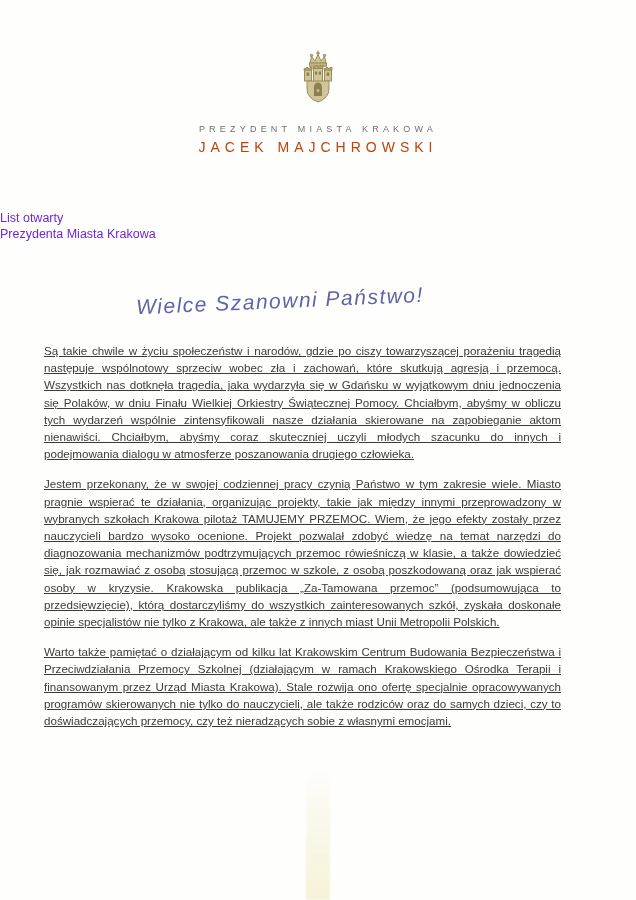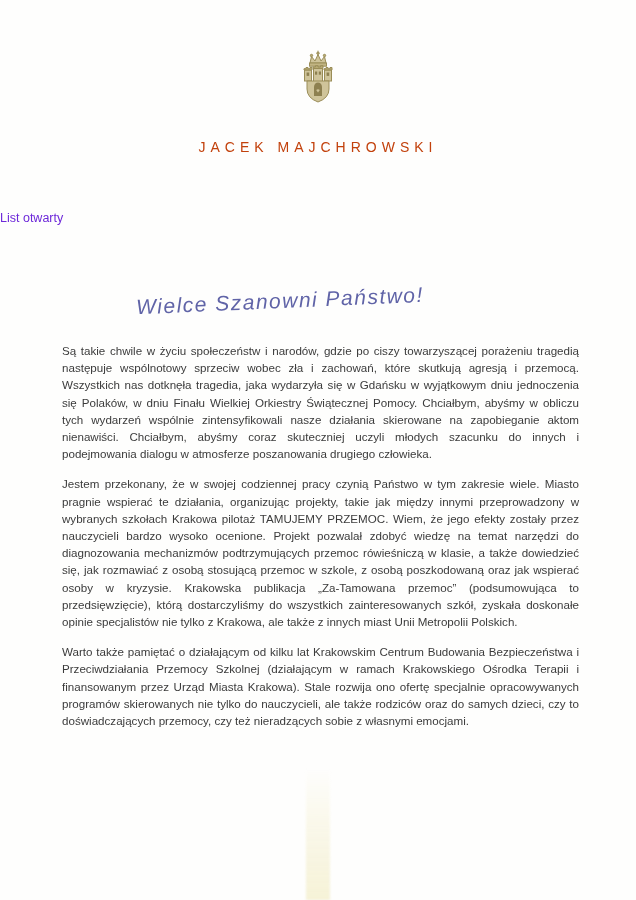--- a/index.html
+++ b/index.html
@@ -70,26 +70,27 @@
     letter-spacing: 1.5px;
     color: #4b4f9c;
     opacity: 0.88;
     white-space: nowrap;
   }
 
   
   .letter-body {
     position: absolute;
     top: 342px;
-    left: 62px;
+    left: 44px;
     width: 517px;
     color: #3b3b3b;
     font-size: 11.6px;
     line-height: 17.2px;
     text-align: justify;
+    text-decoration: underline;
   }
   .letter-body p { margin-bottom: 7px; }
   .letter-body p + p { margin-top: 13px; }
 
   
   .fold-mark {
     position: absolute;
     left: 306px;
     top: 768px;
     width: 24px;
@@ -132,24 +133,26 @@
         <rect x="20.8" y="21.5" width="2.2" height="3.2" fill="#8d8050" stroke="none"></rect>
 
         <path d="M9 31 h22 v8 q0 9 -11 13 q-11 -4 -11 -13 Z" fill="#cfc49a"></path>
         <path d="M16 46 v-9 a4 4.5 0 0 1 8 0 v9 Z" fill="#8d8050" stroke="none"></path>
 
         <path d="M18.2 40 q1.8 -1.6 3.6 0 l-1.8 2.6 Z" fill="#cfc49a" stroke="none"></path>
       </g>
     </svg>
   </div>
 
+  <div class="office-line">PREZYDENT MIASTA KRAKOWA</div>
   <div class="name-line">JACEK MAJCHROWSKI</div>
 
   <div class="title-block">
     <div>List otwarty</div>
+    <div>Prezydenta Miasta Krakowa</div>
   </div>
 
   <div class="salutation">Wielce Szanowni Państwo!</div>
 
   <div class="letter-body">
     <p>Są takie chwile w życiu społeczeństw i narodów, gdzie po ciszy towarzyszącej porażeniu tragedią następuje wspólnotowy sprzeciw wobec zła i zachowań, które skutkują agresją i przemocą. Wszystkich nas dotknęła tragedia, jaka wydarzyła się w Gdańsku w wyjątkowym dniu jednoczenia się Polaków, w dniu Finału Wielkiej Orkiestry Świątecznej Pomocy. Chciałbym, abyśmy w obliczu tych wydarzeń wspólnie zintensyfikowali nasze działania skierowane na zapobieganie aktom nienawiści. Chciałbym, abyśmy coraz skuteczniej uczyli młodych szacunku do innych i podejmowania dialogu w atmosferze poszanowania drugiego człowieka.</p>
     <p>Jestem przekonany, że w swojej codziennej pracy czynią Państwo w tym zakresie wiele. Miasto pragnie wspierać te działania, organizując projekty, takie jak między innymi przeprowadzony w wybranych szkołach Krakowa pilotaż TAMUJEMY PRZEMOC. Wiem, że jego efekty zostały przez nauczycieli bardzo wysoko ocenione. Projekt pozwalał zdobyć wiedzę na temat narzędzi do diagnozowania mechanizmów podtrzymujących przemoc rówieśniczą w klasie, a także dowiedzieć się, jak rozmawiać z osobą stosującą przemoc w szkole, z osobą poszkodowaną oraz jak wspierać osoby w kryzysie. Krakowska publikacja „Za-Tamowana przemoc” (podsumowująca to przedsięwzięcie), którą dostarczyliśmy do wszystkich zainteresowanych szkół, zyskała doskonałe opinie specjalistów nie tylko z Krakowa, ale także z innych miast Unii Metropolii Polskich.</p>
     <p>Warto także pamiętać o działającym od kilku lat Krakowskim Centrum Budowania Bezpieczeństwa i Przeciwdziałania Przemocy Szkolnej (działającym w ramach Krakowskiego Ośrodka Terapii i finansowanym przez Urząd Miasta Krakowa). Stale rozwija ono ofertę specjalnie opracowywanych programów skierowanych nie tylko do nauczycieli, ale także rodziców oraz do samych dzieci, czy to doświadczających przemocy, czy też nieradzących sobie z własnymi emocjami.</p>
   </div>
 

